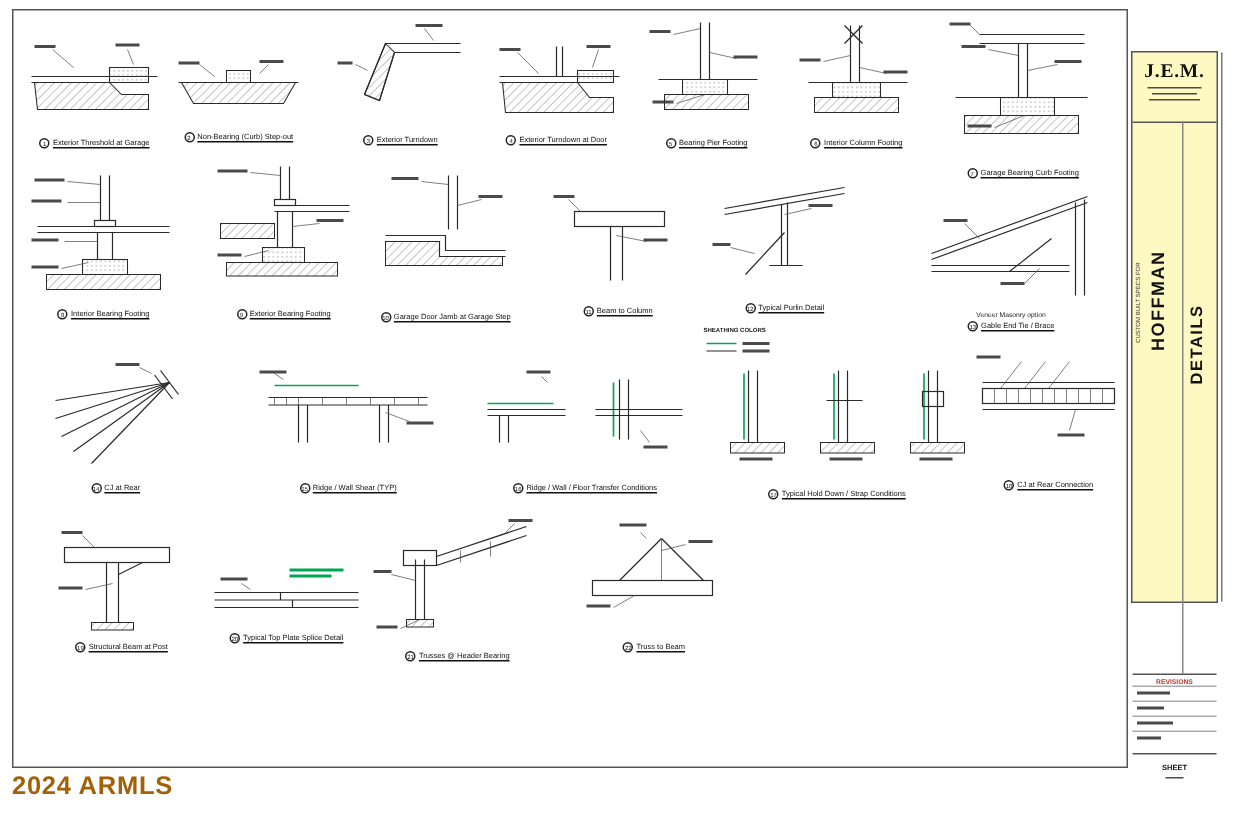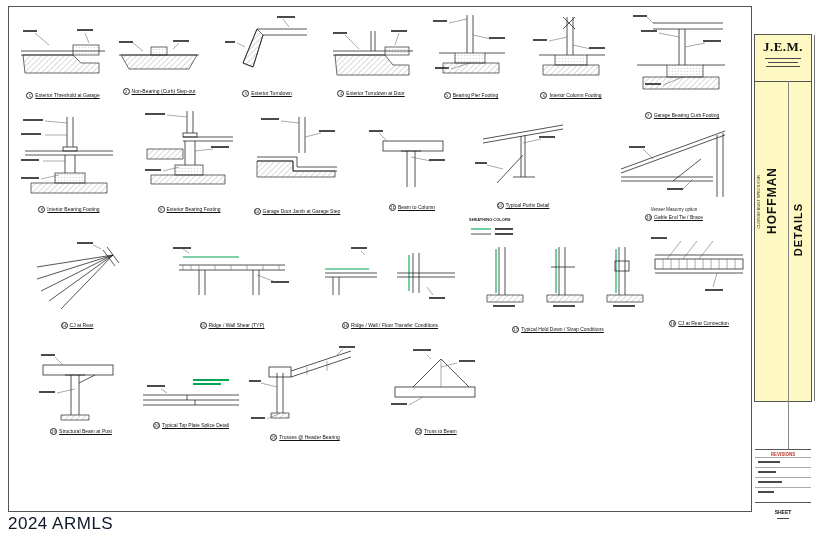--- a/index.html
+++ b/index.html
@@ -72,22 +72,22 @@
     border-top:1px solid #555;border-bottom:1px solid #555;
   }
   .rev-label{
     text-align:center;font-size:4.5px;color:#c0392b;font-weight:bold;margin-top:2px;
   }
   .revrow{position:relative;border-top:1px solid #aaa;height:9px}
   .revrow .sm{position:absolute;left:3px;top:3px;margin:0}
   .sheetbox{position:absolute;left:0;right:0;top:466px;height:40px;text-align:center}
   .sheet-label{font-size:5px;font-weight:bold;margin-top:8px;color:#111}
   .watermark{
-    position:absolute;left:8px;top:514px;font-size:17px;font-weight:normal;
-    color:#0f172a;letter-spacing:0.5px;
+    position:absolute;left:8px;top:514px;font-size:17px;font-weight:bold;
+    color:#a16207;letter-spacing:0.5px;
   }
 </style>
 </head>
 <body>
 
 <svg width="0" height="0" style="position:absolute">
   <defs>
     <pattern id="hatchE" width="4" height="4" patternUnits="userSpaceOnUse" patternTransform="rotate(45)">
       <line x1="0" y1="0" x2="0" y2="4" stroke="#909090" stroke-width="0.7"></line>
     </pattern>

